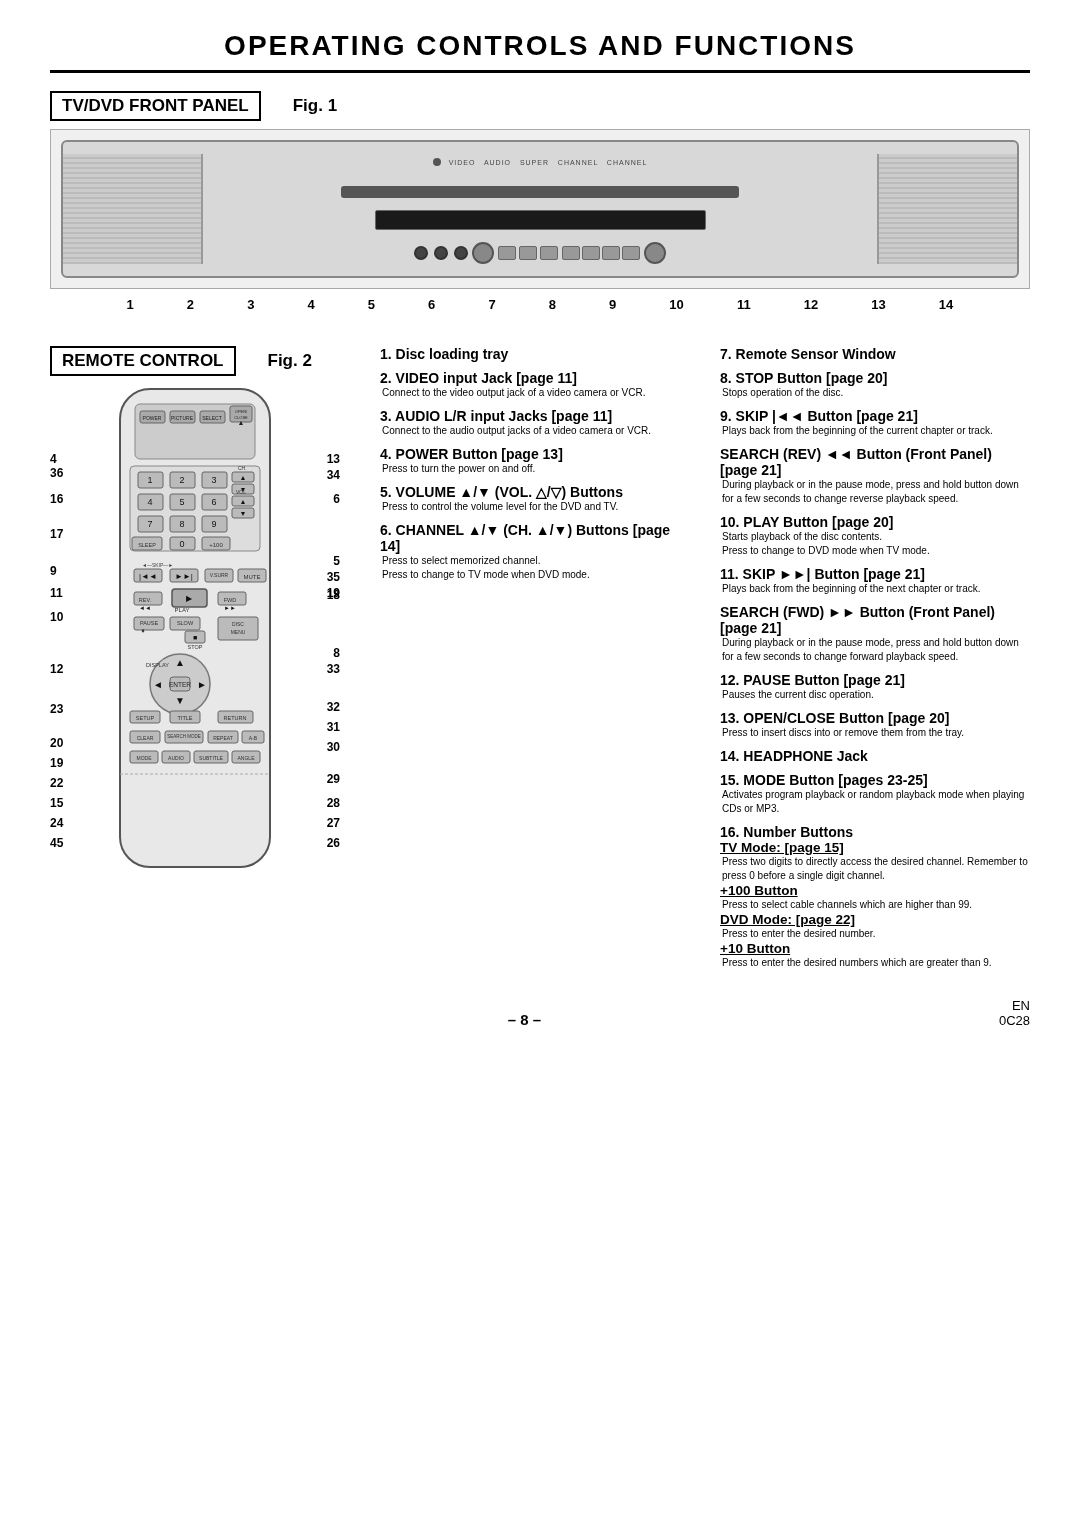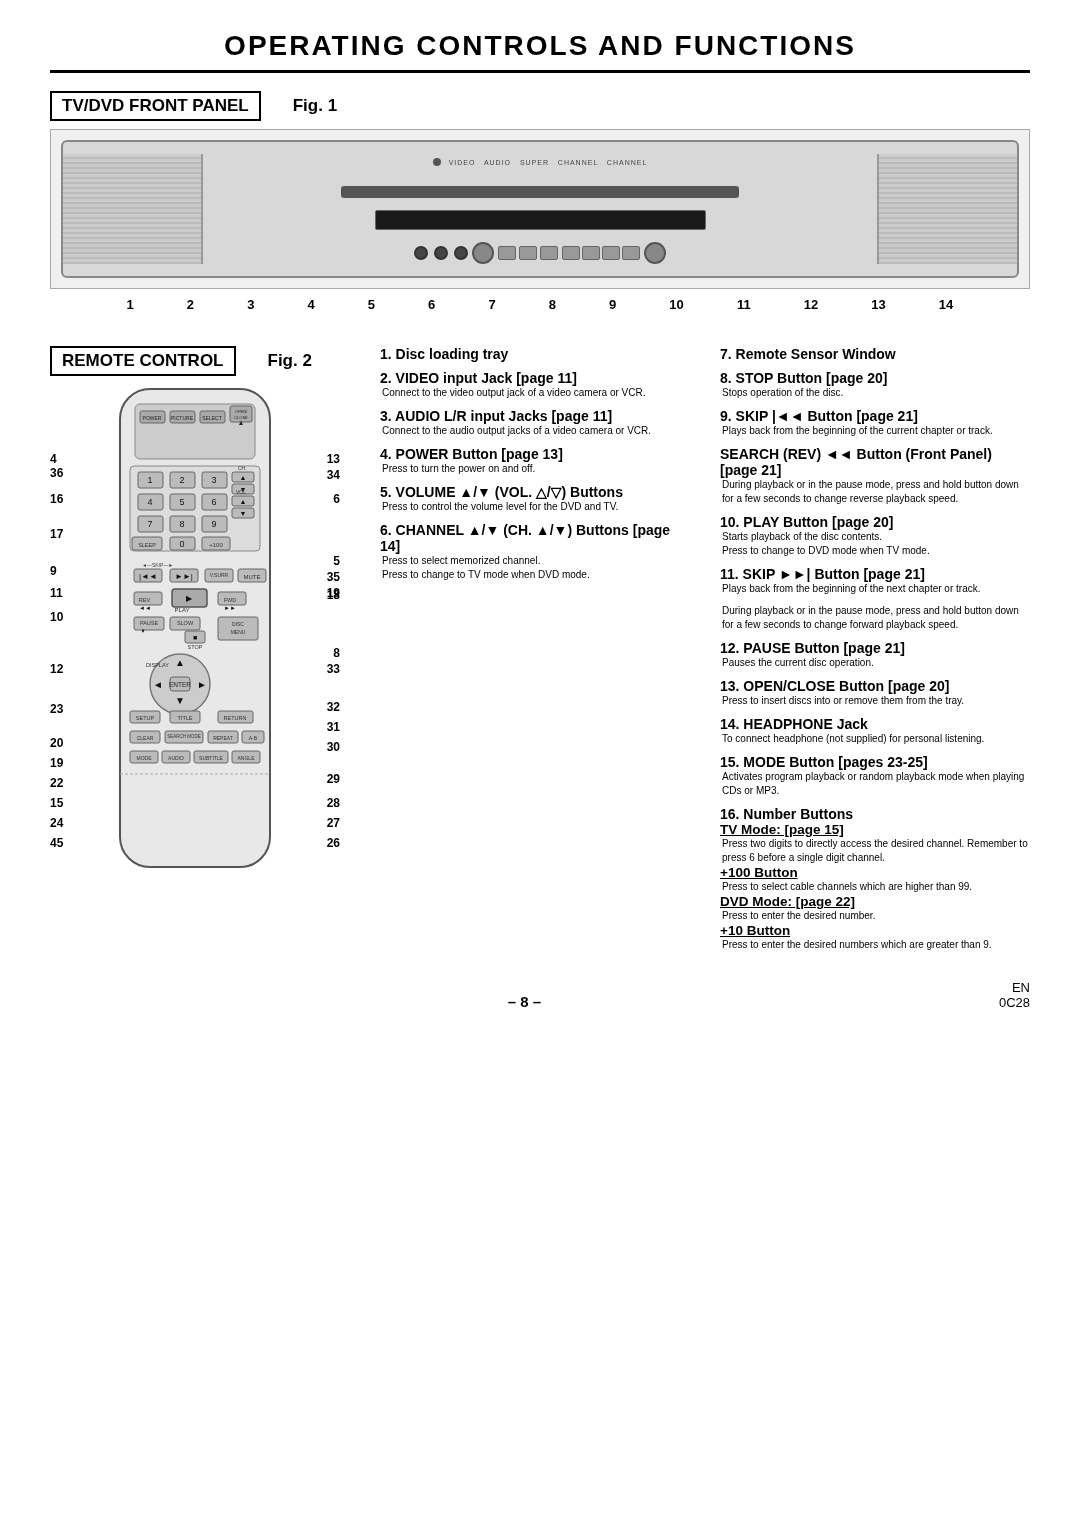--- a/index.html
+++ b/index.html
@@ -487,42 +487,42 @@
         </div>
         <div class="desc-section">
           <div class="desc-title"><span class="item-num">10.</span> PLAY Button [page 20]</div>
           <div class="desc-body">Starts playback of the disc contents.<br>Press to change to DVD mode when TV mode.</div>
         </div>
         <div class="desc-section">
           <div class="desc-title"><span class="item-num">11.</span> SKIP ►►| Button [page 21]</div>
           <div class="desc-body">Plays back from the beginning of the next chapter or track.</div>
         </div>
         <div class="desc-section">
+          <div class="desc-title">SEARCH (FWD) ►► Button (Front Panel) [page 21]</div>
           <div class="desc-body">During playback or in the pause mode, press and hold button down for a few seconds to change forward playback speed.</div>
         </div>
         <div class="desc-section">
           <div class="desc-title"><span class="item-num">12.</span> PAUSE Button [page 21]</div>
           <div class="desc-body">Pauses the current disc operation.</div>
         </div>
         <div class="desc-section">
           <div class="desc-title"><span class="item-num">13.</span> OPEN/CLOSE Button [page 20]</div>
           <div class="desc-body">Press to insert discs into or remove them from the tray.</div>
         </div>
         <div class="desc-section">
           <div class="desc-title"><span class="item-num">14.</span> HEADPHONE Jack</div>
-          <div class="desc-body">To connect headphone (not supplied) for personal listening.</div>
         </div>
         <div class="desc-section">
           <div class="desc-title"><span class="item-num">15.</span> MODE Button [pages 23-25]</div>
           <div class="desc-body">Activates program playback or random playback mode when playing CDs or MP3.</div>
         </div>
         <div class="desc-section">
           <div class="desc-title"><span class="item-num">16.</span> Number Buttons</div>
           <div class="desc-sub-title">TV Mode: [page 15]</div>
-          <div class="desc-body">Press two digits to directly access the desired channel. Remember to press 6 before a single digit channel.</div>
+          <div class="desc-body">Press two digits to directly access the desired channel. Remember to press 0 before a single digit channel.</div>
           <div class="desc-sub-title">+100 Button</div>
           <div class="desc-body">Press to select cable channels which are higher than 99.</div>
           <div class="desc-sub-title">DVD Mode: [page 22]</div>
           <div class="desc-body">Press to enter the desired number.</div>
           <div class="desc-sub-title">+10 Button</div>
           <div class="desc-body">Press to enter the desired numbers which are greater than 9.</div>
         </div>
 
       </div>
     </div>

